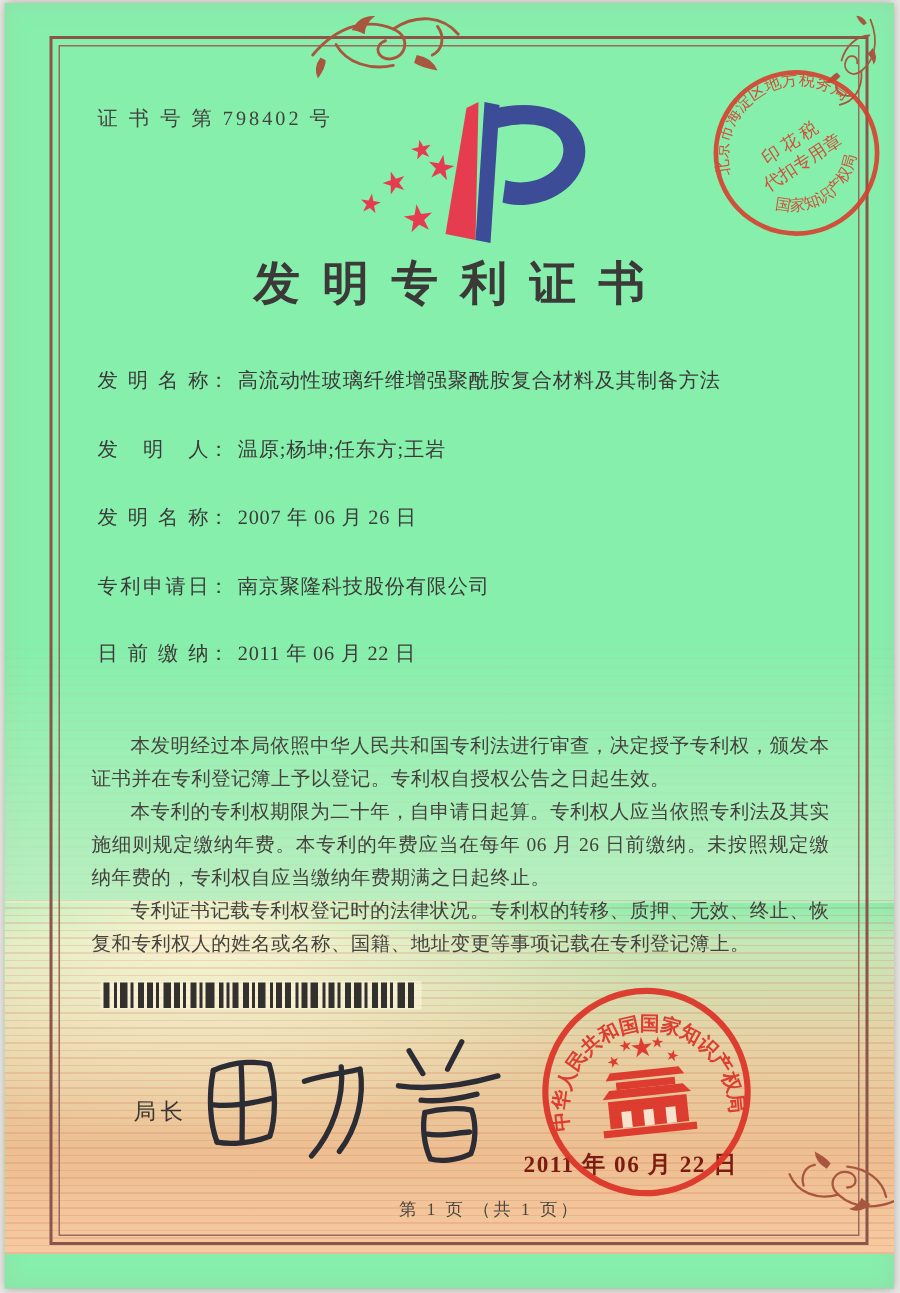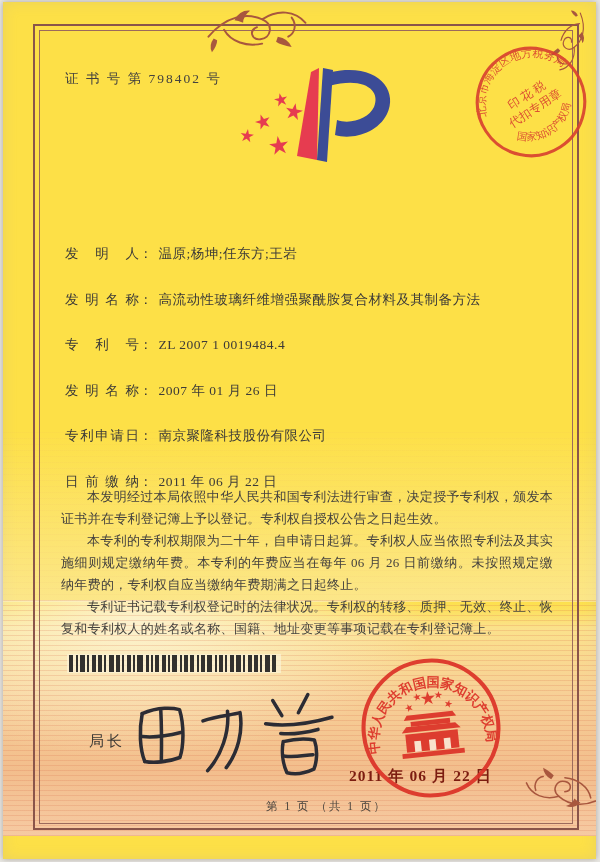--- a/index.html
+++ b/index.html
@@ -4,21 +4,21 @@
 <style>
   html,body{margin:0;padding:0;}
   body{
     width:600px;height:862px;position:relative;
     background:#e9e8e4;
     font-family:"Liberation Serif","DejaVu Serif",serif;
     overflow:hidden;
   }
   .paper{
     position:absolute;left:3px;top:2px;right:4px;bottom:3px;
-    background:#fde047;
+    background:#86efac;
     box-shadow:0 0 6px rgba(120,110,100,.55), inset 0 0 14px rgba(180,170,160,.25);
     overflow:hidden;
   }
   
   .warm-zone{
     position:absolute;left:0;right:0;top:598px;height:236px;
     background:
       repeating-linear-gradient(180deg, rgba(215,105,72,.20) 0 1px, rgba(255,255,255,0) 1px 5px),
       radial-gradient(ellipse at 22% 10%, rgba(252,243,210,.95) 0%, rgba(252,243,210,0) 45%),
       linear-gradient(180deg, rgba(250,238,220,0) 0%, rgba(249,226,196,.55) 12%, rgba(246,205,164,.85) 40%, rgba(242,188,144,.95) 72%, rgba(246,202,162,1) 100%);
@@ -155,33 +155,31 @@
     <text font-size="10.5" fill="currentColor" font-family="Liberation Serif,serif">
       <textPath href="#taxTopArc" startOffset="50%" text-anchor="middle">北京市海淀区地方税务局</textPath>
     </text>
     <text font-size="10" fill="currentColor" font-family="Liberation Serif,serif">
       <textPath href="#taxBottomArc" startOffset="50%" text-anchor="middle">国家知识产权局</textPath>
     </text>
     <text x="60" y="56" text-anchor="middle" font-size="11.5" fill="currentColor">印 花 税</text>
     <text x="60" y="71" text-anchor="middle" font-size="11.5" fill="currentColor">代扣专用章</text>
   </svg>
 
+  <div class="title">发明专利证书</div>
 
   <div class="fields">
     <div class="field-row">
+      <span class="flabel">发明名称</span><span class="fcolon">：</span><span class="fvalue">高流动性玻璃纤维增强聚酰胺复合材料及其制备方法</span>
+    </div>
+    <div class="field-row">
       <span class="flabel">发明人</span><span class="fcolon">：</span><span class="fvalue">温原;杨坤;任东方;王岩</span>
     </div>
     <div class="field-row">
-      <span class="flabel">发明名称</span><span class="fcolon">：</span><span class="fvalue">高流动性玻璃纤维增强聚酰胺复合材料及其制备方法</span>
-    </div>
-    <div class="field-row">
-      <span class="flabel">专利号</span><span class="fcolon">：</span><span class="fvalue">ZL 2007 1 0019484.4</span>
-    </div>
-    <div class="field-row">
-      <span class="flabel">发明名称</span><span class="fcolon">：</span><span class="fvalue">2007 年 01 月 26 日</span>
+      <span class="flabel">发明名称</span><span class="fcolon">：</span><span class="fvalue">2007 年 06 月 26 日</span>
     </div>
     <div class="field-row">
       <span class="flabel">专利申请日</span><span class="fcolon">：</span><span class="fvalue">南京聚隆科技股份有限公司</span>
     </div>
     <div class="field-row">
       <span class="flabel">日前缴纳</span><span class="fcolon">：</span><span class="fvalue">2011 年 06 月 22 日</span>
     </div>
   </div>
 
   <div class="paragraphs">

